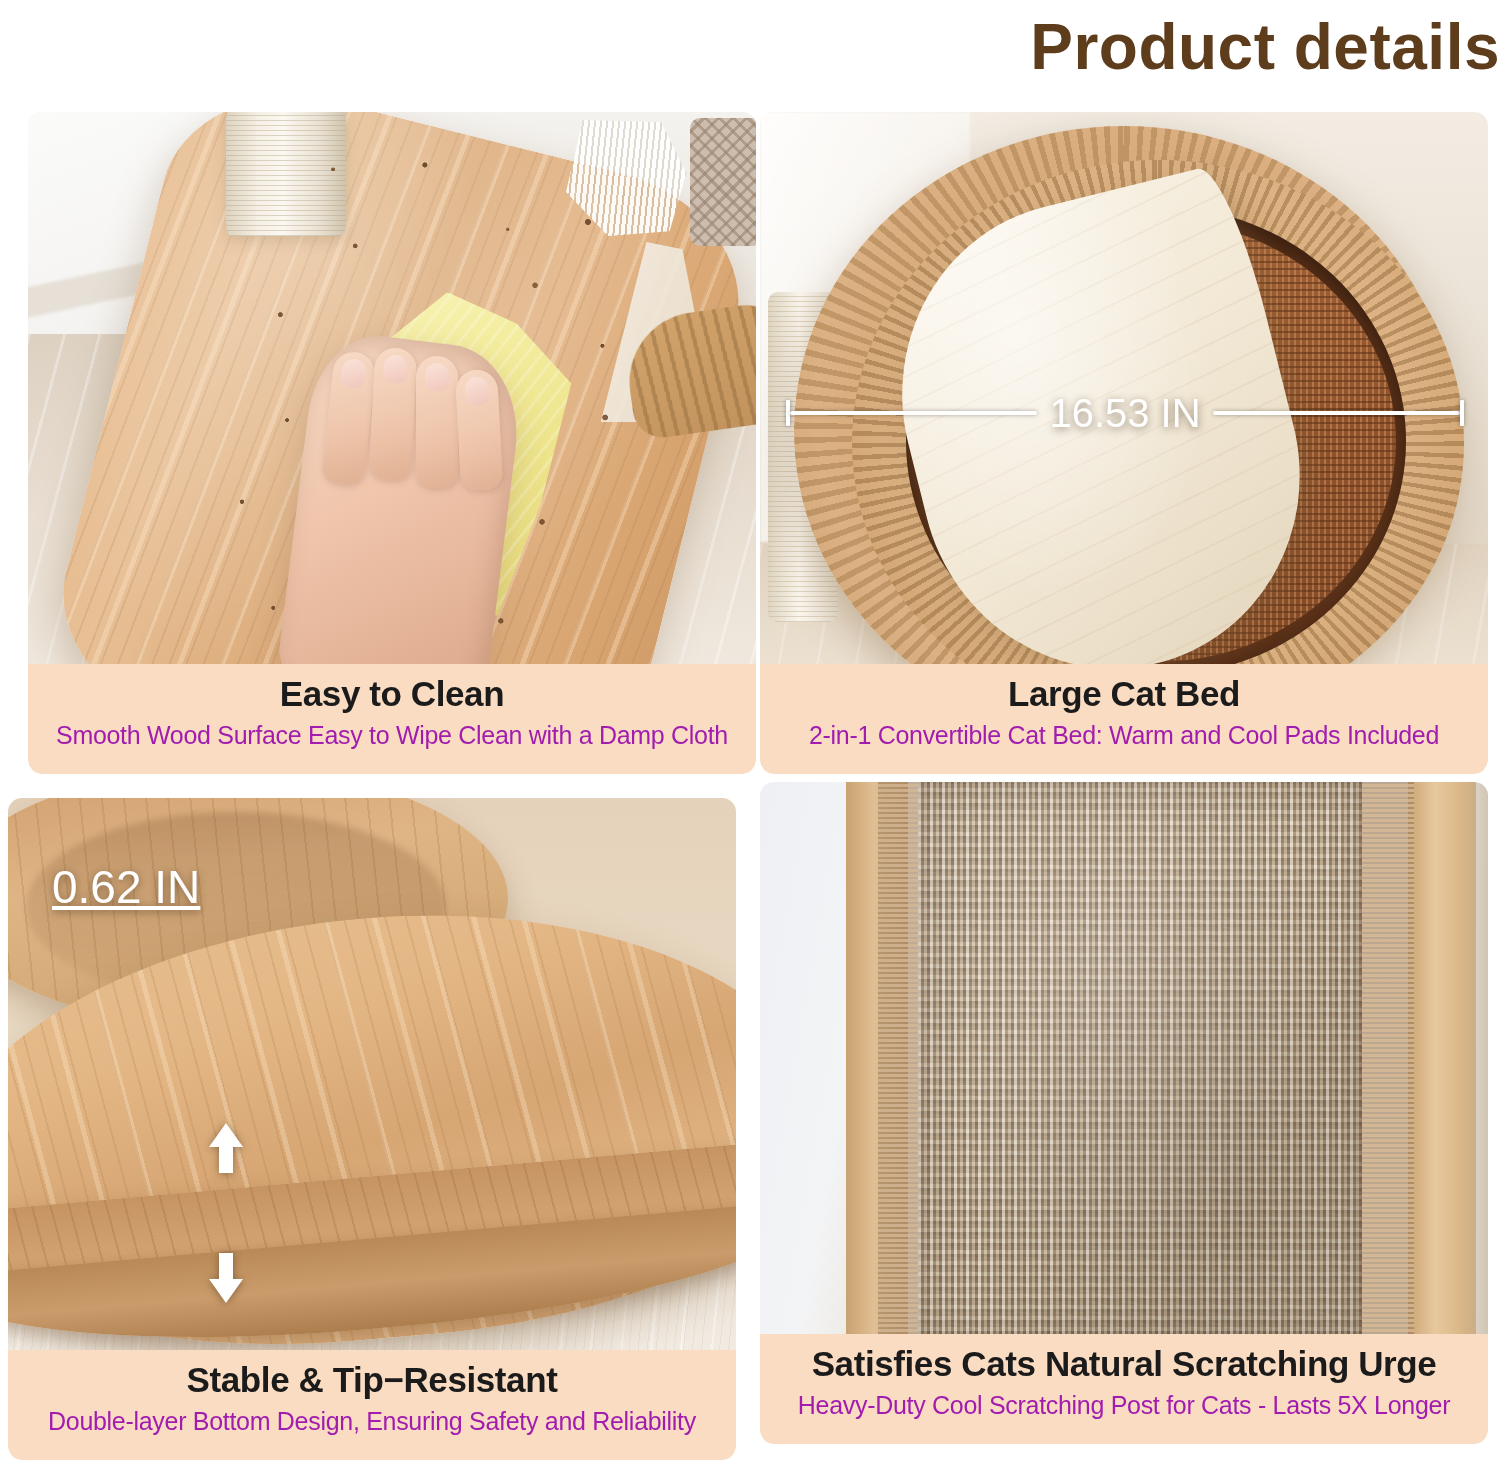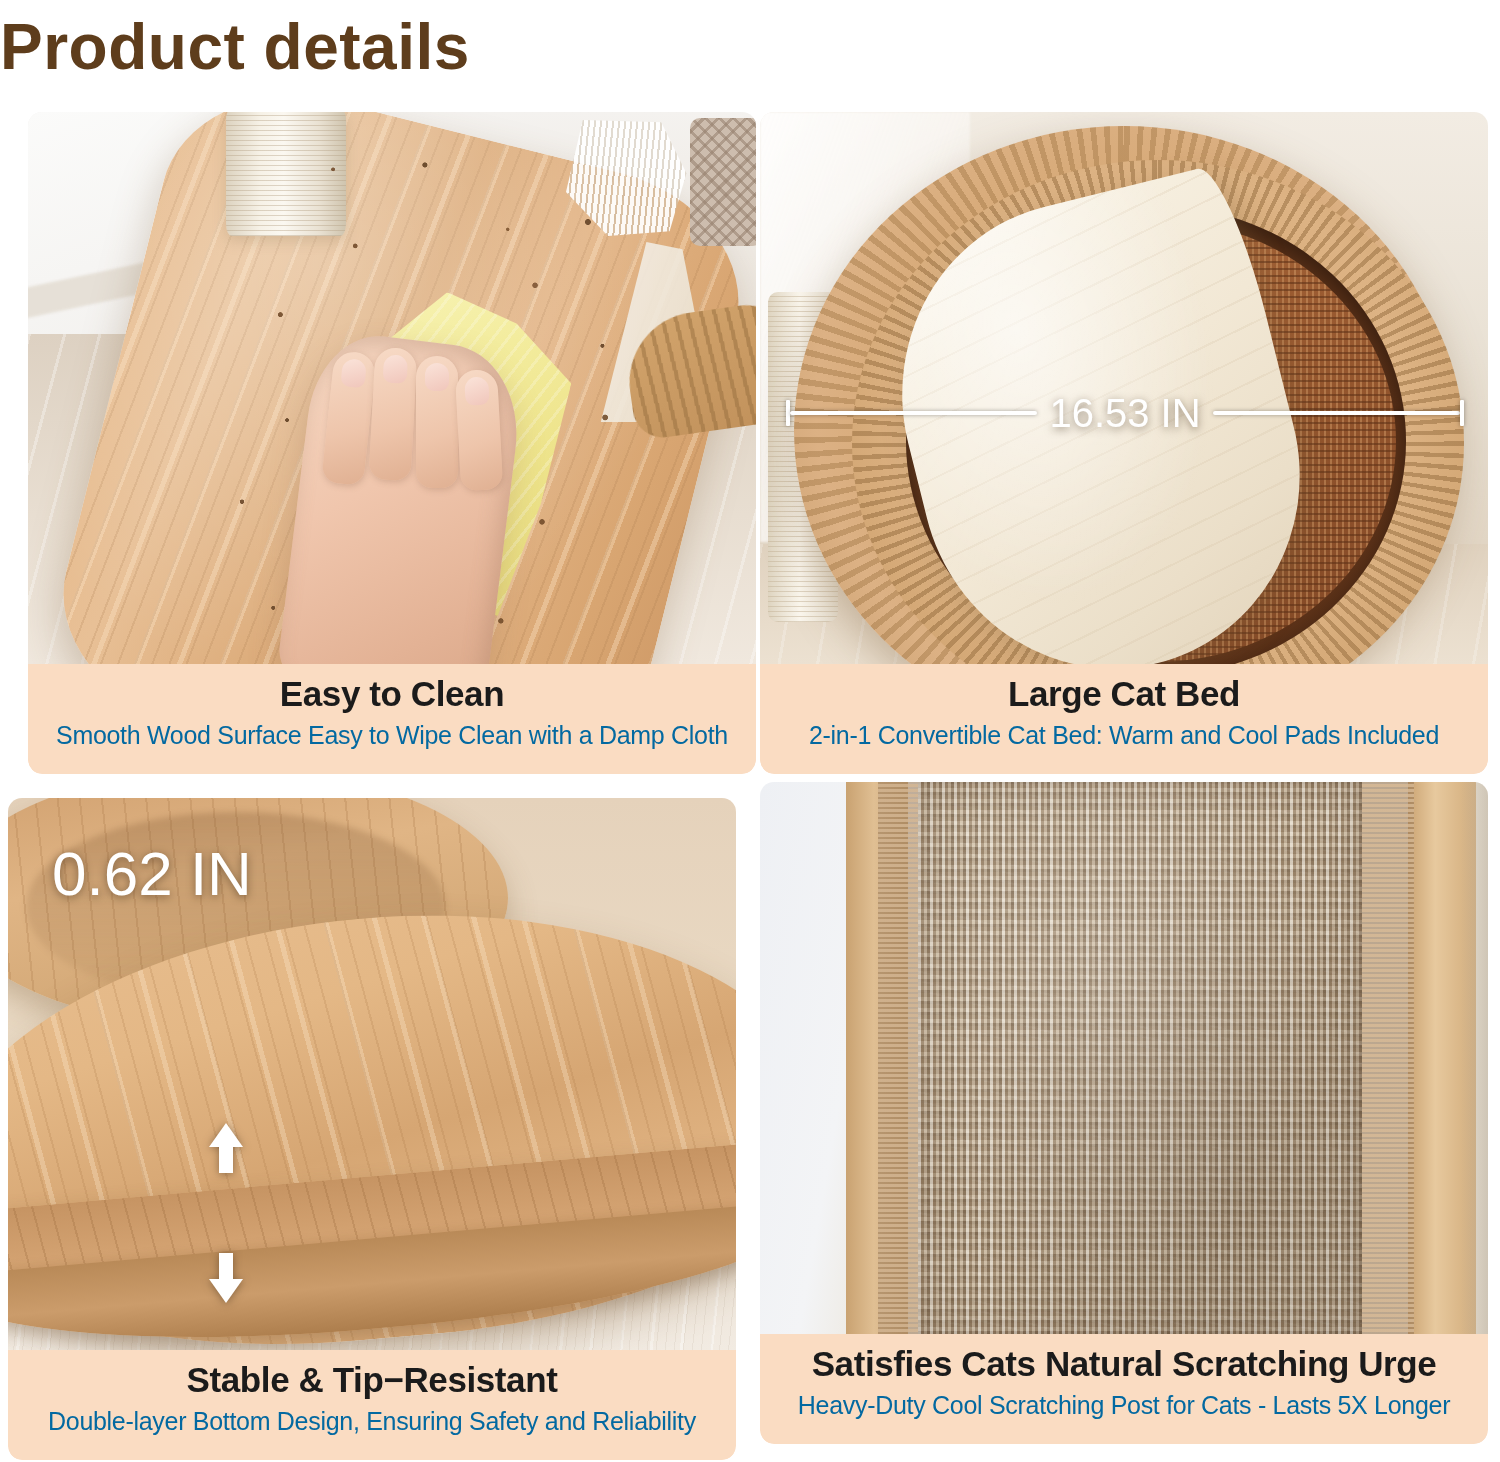--- a/index.html
+++ b/index.html
@@ -16,21 +16,21 @@
   }
 
   
   .page-title {
     position: absolute;
     top: 0;
     left: 0;
     width: 1500px;
     height: 100px;
     line-height: 94px;
-    text-align: left;
+    text-align: right;
     font-size: 64px;
     font-weight: 700;
     letter-spacing: 0.5px;
     color: #5e3d1c;
     font-family: "Liberation Sans", sans-serif;
     white-space: nowrap;
   }
 
   
   .grid {
@@ -79,21 +79,21 @@
     font-weight: 700;
     color: #1b1b1b;
     letter-spacing: -0.4px;
     line-height: 48px;
     white-space: nowrap;
     font-family: "Liberation Sans", sans-serif;
   }
   .cap-sub {
     font-size: 25px;
     font-weight: 400;
-    color: #0369a1;
+    color: #a21caf;
     line-height: 34px;
     letter-spacing: -0.3px;
     white-space: nowrap;
     font-family: "Liberation Sans", sans-serif;
   }
 
   
   
   
   .p1-bg {
@@ -466,27 +466,28 @@
   .arrow-up { border-bottom: 24px solid #fff; }
   .arrow-dn { border-top: 24px solid #fff; }
   .arrow-up::after {
     content:""; position:absolute; left:-7px; top:24px; width:14px; height:26px; background:#fff;
   }
   .arrow-dn::after {
     content:""; position:absolute; left:-7px; top:-50px; width:14px; height:26px; background:#fff;
   }
   .dim-v-label {
     position: absolute;
-    left: 44px; top: 40px;
+    left: 44px; top: 62px;
     color: #fff;
-    font-size: 62px;
+    font-size: 46px;
     font-weight: 400;
     white-space: nowrap;
     text-shadow: 0 2px 8px rgba(60,40,20,.55);
     font-family: "Liberation Sans", sans-serif;
+    text-decoration: underline;
   }
 
   
   
   
   .p4-bg {
     position: absolute; inset: 0;
     background: linear-gradient(100deg, #eef0f4 0%, #f3f4f6 14%, #ece7dd 22%, #e7e0d3 100%);
   }
   .p4-wood-l {

